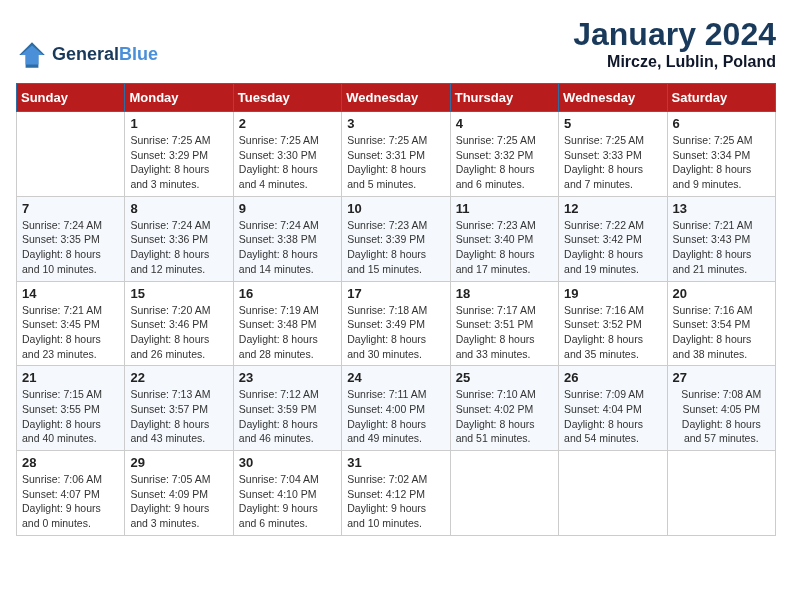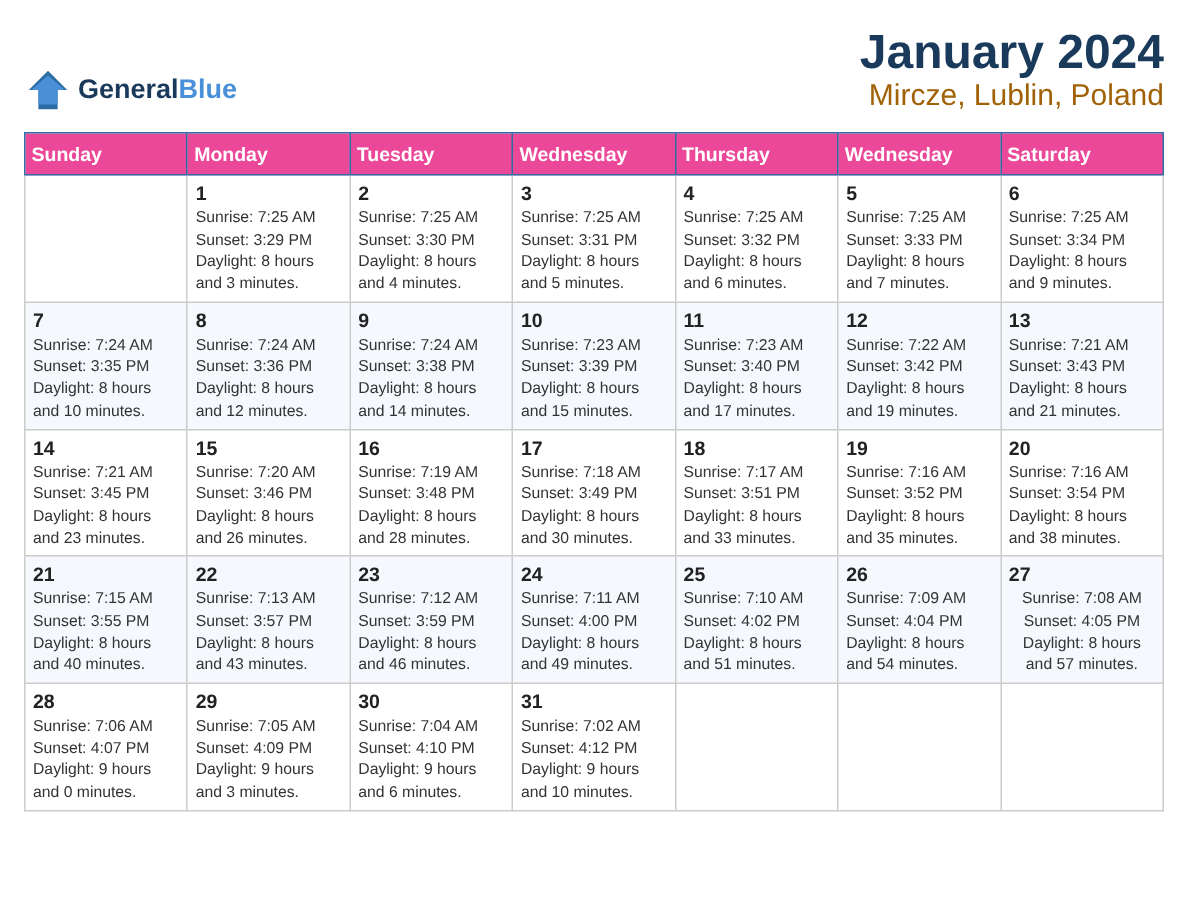--- a/index.html
+++ b/index.html
@@ -36,30 +36,31 @@
     }
     .title-block {
       text-align: right;
     }
     .main-title {
       font-size: 32px;
       font-weight: bold;
       color: #1a3a5c;
     }
     .subtitle {
-      font-size: 20px;
-      color: #a16207;
+      font-size: 16px;
+      color: #0f172a;
+      font-weight: bold;
     }
     table {
       width: 100%;
       border-collapse: collapse;
       font-size: 11px;
     }
     thead tr th {
-      background: #ec4899;
+      background: #b91c1c;
       color: #fff;
       padding: 6px 4px;
       text-align: left;
       font-size: 13px;
       border: 1px solid #2e6da4;
     }
     tbody tr td {
       border: 1px solid #ccc;
       padding: 4px 5px;
       vertical-align: top;

